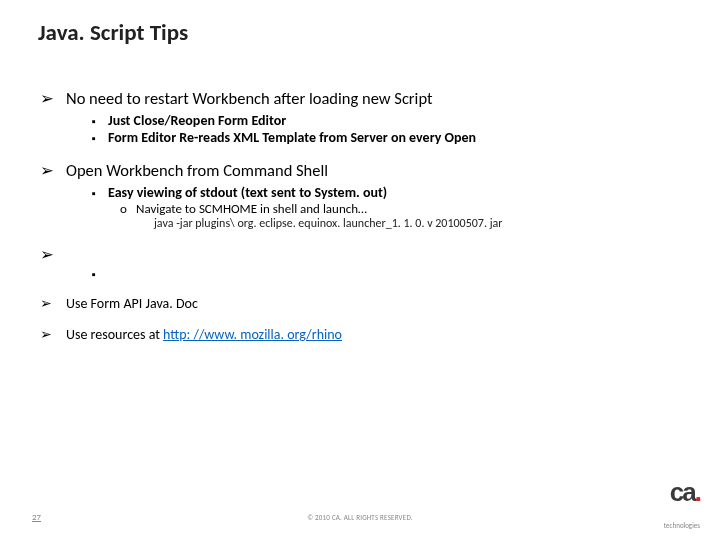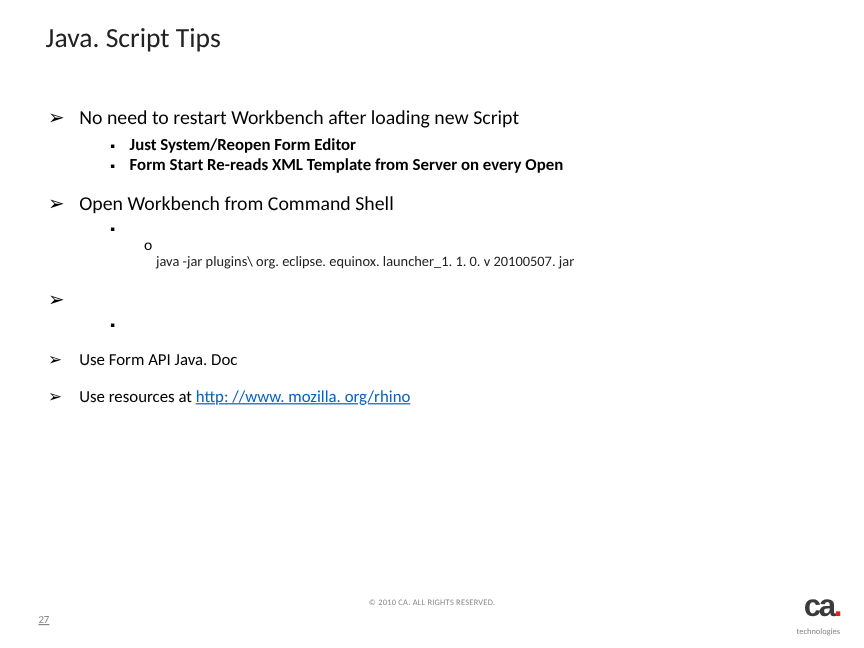--- a/index.html
+++ b/index.html
@@ -7,21 +7,21 @@
     width: 720px;
     height: 540px;
     background: #ffffff;
     font-family: Calibri, "Segoe UI", Arial, sans-serif;
     color: #000;
     position: relative;
     overflow: hidden;
   }
   .title {
     font-size: 23px;
-    font-weight: 400;
+    font-weight: 700;
     padding: 18px 0 0 38px;
     color: #222;
   }
   .content {
     padding: 42px 38px 0 38px;
   }
   .l1 {
     font-size: 16.5px;
     font-weight: 400;
     margin-bottom: 4px;
@@ -62,21 +62,21 @@
     display: flex;
     align-items: baseline;
   }
   .l3 .circ {
     display: inline-block;
     width: 16px;
     flex-shrink: 0;
   }
   .l4 {
     font-size: 12px;
-    margin-left: 92px;
+    margin-left: 116px;
     color: #222;
   }
   .block { margin-bottom: 14px; }
   .link {
     color: #0563C1;
     text-decoration: underline;
     text-align: right;
   }
   .footer {
     position: absolute;
@@ -90,21 +90,21 @@
     left: 32px;
     bottom: 0;
     font-size: 9px;
     color: #888;
     text-decoration: underline;
   }
   .copyright {
     position: absolute;
     left: 50%;
     transform: translateX(-50%);
-    bottom: 16px;
+    bottom: 0;
     font-size: 7px;
     color: #888;
     letter-spacing: 0.2px;
     margin-top: 28px;
   }
   .logo {
     position: absolute;
     right: 20px;
     bottom: 10px;
     text-align: right;
@@ -114,55 +114,57 @@
     font-weight: 700;
     color: #3a3a3a;
     font-family: Arial, sans-serif;
     line-height: 0.8;
     letter-spacing: -2px;
   }
   .logo-dot { color: #d22; }
   .logo-sub {
     font-size: 7px;
     color: #888;
-    margin-top: 6px;
+    margin-top: 18px;
   }
 </style>
 </head>
 <body>
 
 <div class="title">Java. Script Tips</div>
 
 <div class="content">
 
   <div class="block">
     <div class="l1">
       <span class="arrow">➢</span>
       <span>No need to restart Workbench after loading new Script</span>
     </div>
     <div class="l2">
       <span class="sq">▪</span>
-      <span>Just System/Reopen Form Editor</span>
-    </div>
-    <div class="l2">
-      <span class="sq">▪</span>
-      <span>Form Start Re-reads XML Template from Server on every Open</span>
+      <span>Just Close/Reopen Form Editor</span>
+    </div>
+    <div class="l2">
+      <span class="sq">▪</span>
+      <span>Form Editor Re-reads XML Template from Server on every Open</span>
     </div>
   </div>
 
   <div class="block">
     <div class="l1">
       <span class="arrow">➢</span>
       <span>Open Workbench from Command Shell</span>
     </div>
     <div class="l2">
       <span class="sq">▪</span>
+      <span>Easy viewing of stdout (text sent to System. out)</span>
     </div>
     <div class="l3">
       <span class="circ">o</span>
+      <span>Navigate to SCMHOME in shell and launch…</span>
     </div>
     <div class="l4">java -jar plugins\ org. eclipse. equinox. launcher_1. 1. 0. v 20100507. jar</div>
   </div>
 
   <div class="block">
     <div class="l1">
       <span class="arrow">➢</span>
     </div>
     <div class="l2">
       <span class="sq">▪</span>

